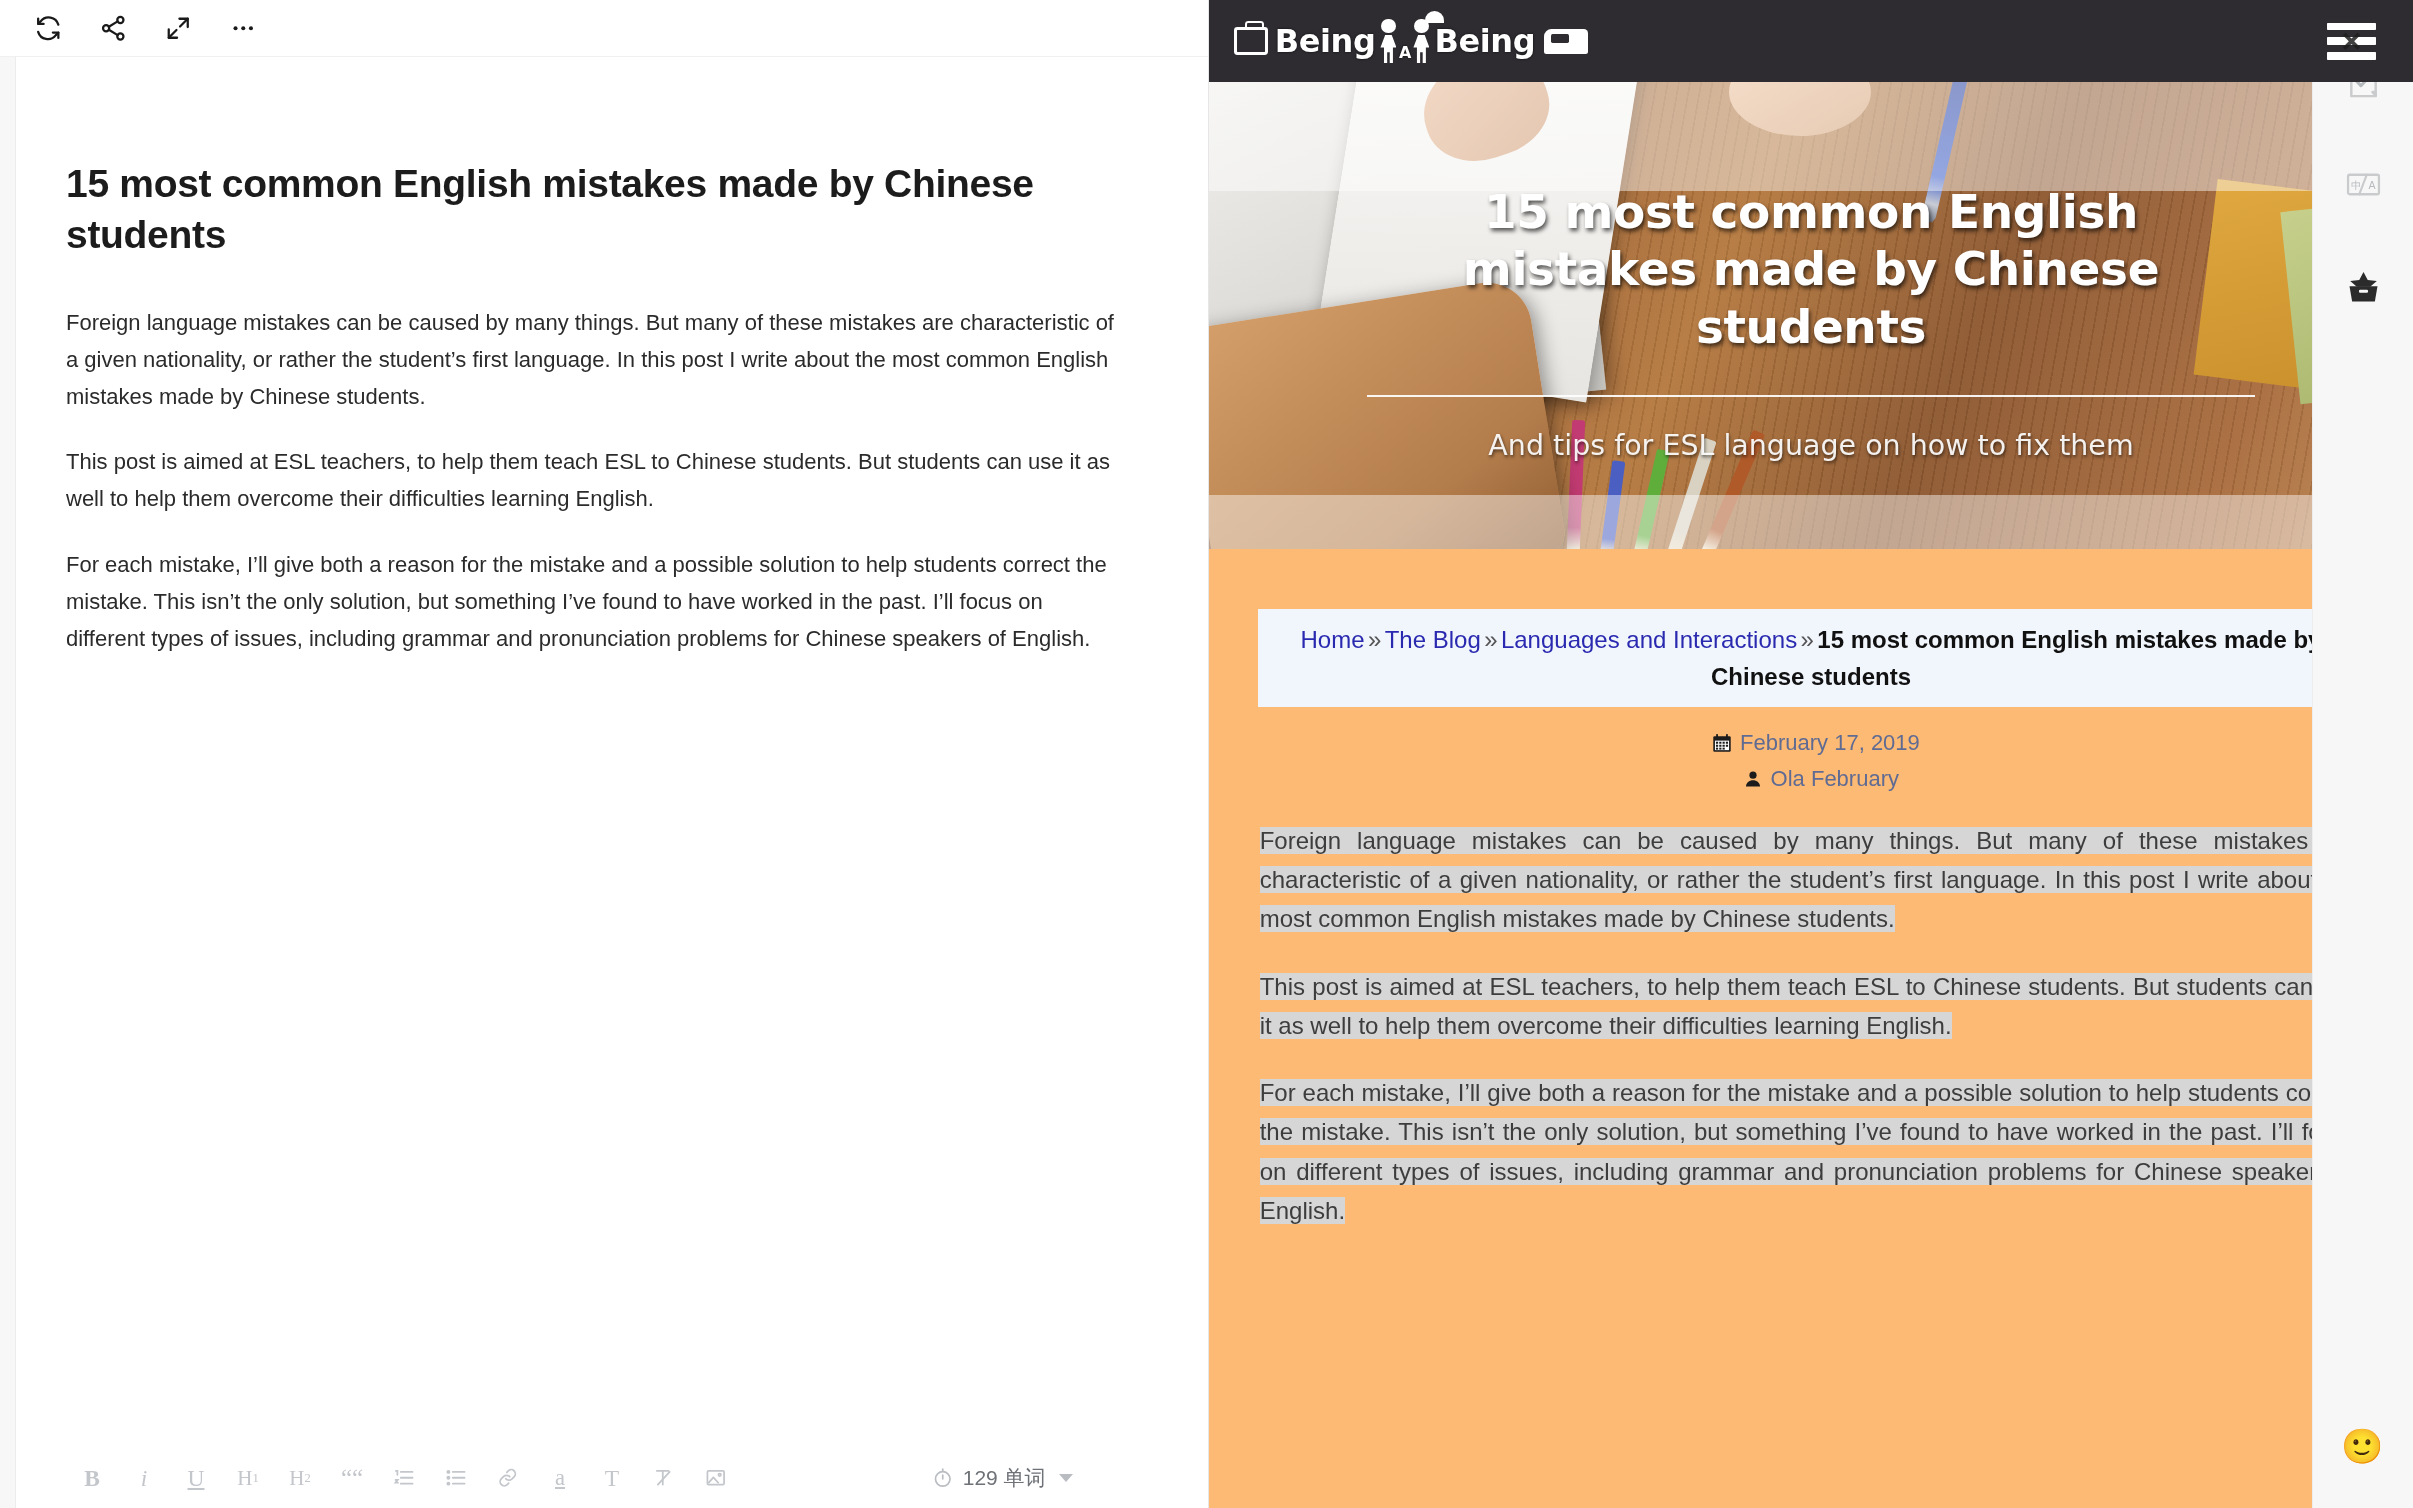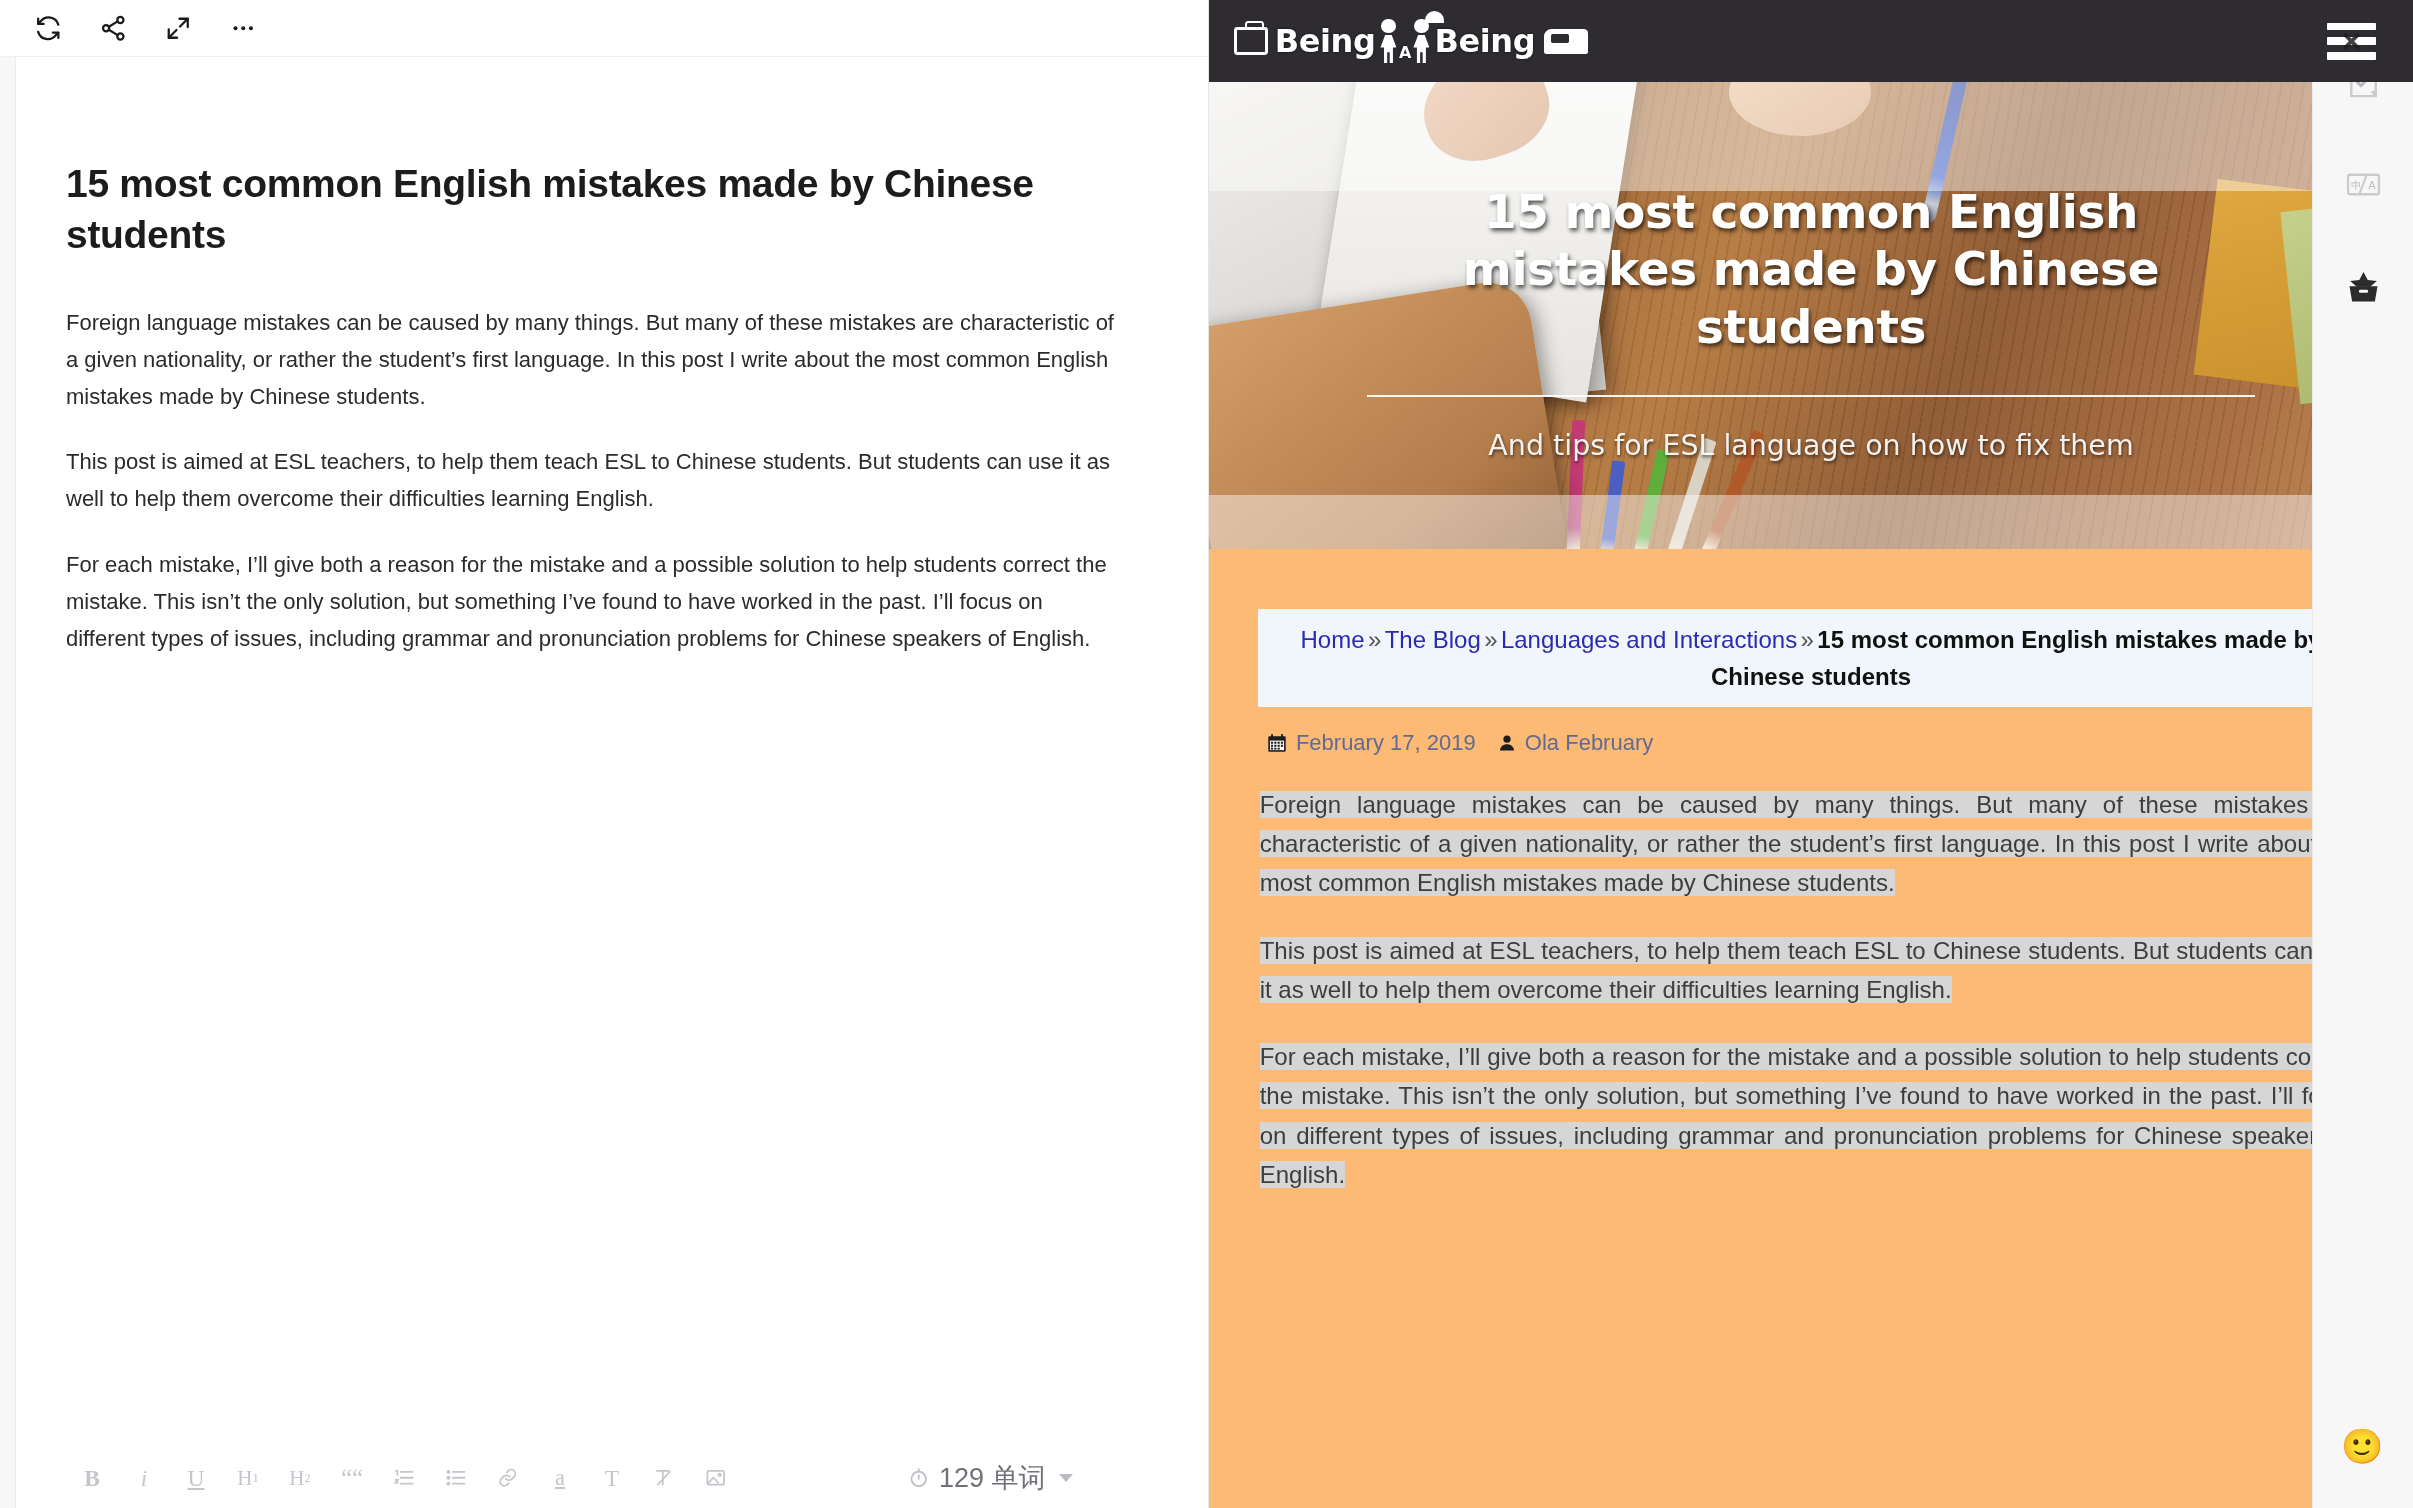--- a/index.html
+++ b/index.html
@@ -77,21 +77,21 @@
   .fmt-i  { font-family: "Liberation Serif", serif; font-style: italic; font-size: 23.5px; }
   .fmt-u  { font-family: "Liberation Serif", serif; text-decoration: underline; font-size: 23.5px; }
   .fmt-h  { font-family: "Liberation Serif", serif; font-size: 21px; }
   .fmt-h sub { font-size: 12.6px; }
   .fmt-q  { font-family: "Liberation Serif", serif; font-size: 25px; }
   .fmt-a  { font-family: "Liberation Serif", serif; font-size: 22.6px; text-decoration: underline; }
   .fmt-t  { font-family: "Liberation Serif", serif; font-size: 23.5px; }
   .wordcount-wrap {
     margin-left: auto;
     display: flex; align-items: center; gap: 8.4px;
-    color: #9a9da2; font-size: 27px;
+    color: #9a9da2; font-size: 21px;
     padding-right: 101px;
   }
   .wc-timer { color: #b9bcc1; display: flex; align-items: center; }
   .wc-text { color: #6e7277; }
   .wc-caret {
     width: 0; height: 0; margin-left: 5px;
     border-left: 7.5px solid transparent; border-right: 7.5px solid transparent;
     border-top: 8.4px solid #b9bcc1;
   }
 
@@ -270,21 +270,21 @@
     text-align: center;
     color: #1b1b1b;
   }
   .breadcrumb a { color: #2a2ab0; text-decoration: none; cursor: pointer; margin-top: 28px; }
   .breadcrumb .sep { color: #555; padding: 0 3.4px; }
   .breadcrumb .current { font-weight: 700; color: #111; }
 
   .post-meta {
     margin-top: 23.5px; padding-left: 8.4px;
     display: flex; align-items: center; gap: 10px;
-    font-size: 22px; color: #5f6b93;
+    font-size: 22px; color: #5f6b93; flex-direction: column;
   }
   .post-meta .mi { display: inline-flex; align-items: center; gap: 7.5px; }
   .post-meta svg { display: block; }
   .post-meta .mi + .mi { margin-left: 11.7px; }
 
   .post-p {
     margin-top: 28.5px;
     font-size: 24px; line-height: 1.63;
     color: #3d3d3d;
     text-align: justify;

